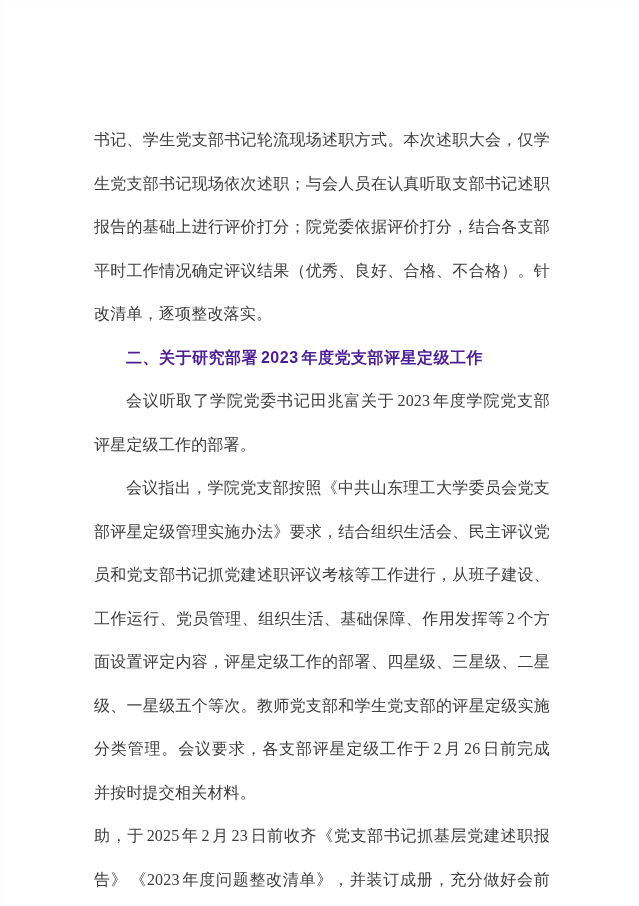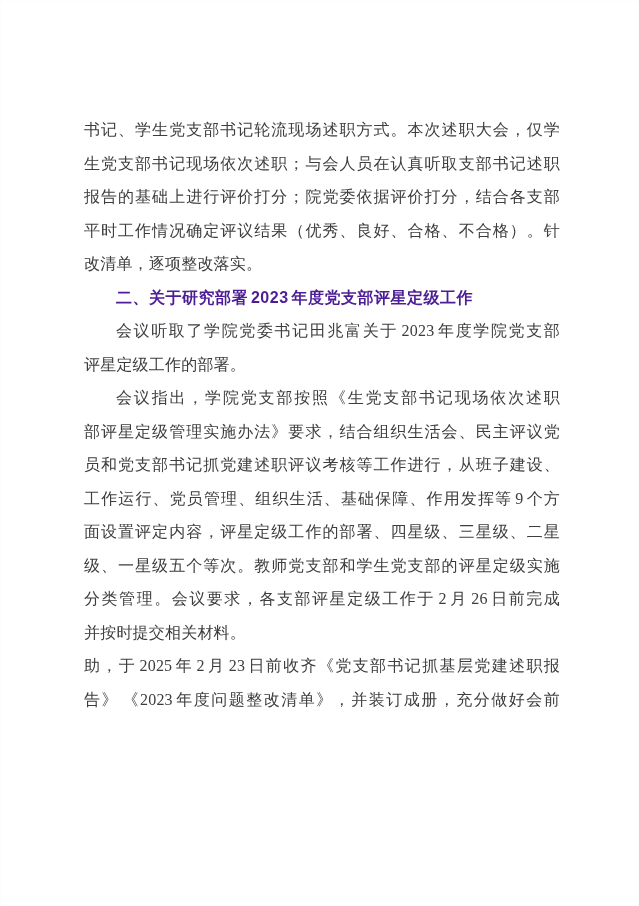--- a/index.html
+++ b/index.html
@@ -23,21 +23,21 @@
   }
   .textblock {
     position: absolute;
     left: 84px;
     top: 113px;
     width: 476px;
     color: #3d3d3d;
     font-size: 16px;
   }
   .ln {
-    margin: 0;
+    margin: 10px;
     padding: 0;
     height: 33.5px;
     line-height: 33.5px;
     text-align: justify;
     text-align-last: justify;
     word-spacing: -2px;
     letter-spacing: 0.2px;
   }
   .ln.first {
     text-indent: 2em;
@@ -64,24 +64,24 @@
     <p class="ln">生党支部书记现场依次述职；与会人员在认真听取支部书记述职</p>
     <p class="ln">报告的基础上进行评价打分；院党委依据评价打分，结合各支部</p>
     <p class="ln">平时工作情况确定评议结果（优秀、良好、合格、不合格）。针</p>
     <p class="ln lastln">改清单，逐项整改落实。</p>
 
     <p class="ln head">二、关于研究部署 2023 年度党支部评星定级工作</p>
 
     <p class="ln first">会议听取了学院党委书记田兆富关于 2023 年度学院党支部</p>
     <p class="ln lastln">评星定级工作的部署。</p>
 
-    <p class="ln first">会议指出，学院党支部按照《生党支部书记现场依次述职</p>
+    <p class="ln first">会议指出，学院党支部按照《中共山东理工大学委员会党支</p>
     <p class="ln">部评星定级管理实施办法》要求，结合组织生活会、民主评议党</p>
     <p class="ln">员和党支部书记抓党建述职评议考核等工作进行，从班子建设、</p>
-    <p class="ln">工作运行、党员管理、组织生活、基础保障、作用发挥等 9 个方</p>
+    <p class="ln">工作运行、党员管理、组织生活、基础保障、作用发挥等 2 个方</p>
     <p class="ln">面设置评定内容，评星定级工作的部署、四星级、三星级、二星</p>
     <p class="ln">级、一星级五个等次。教师党支部和学生党支部的评星定级实施</p>
     <p class="ln">分类管理。会议要求，各支部评星定级工作于 2 月 26 日前完成</p>
     <p class="ln lastln">并按时提交相关材料。</p>
 
     <p class="ln">助，于 2025 年 2 月 23 日前收齐《党支部书记抓基层党建述职报</p>
     <p class="ln">告》 《2023 年度问题整改清单》，并装订成册，充分做好会前</p>
 
   </section>
 </div>

